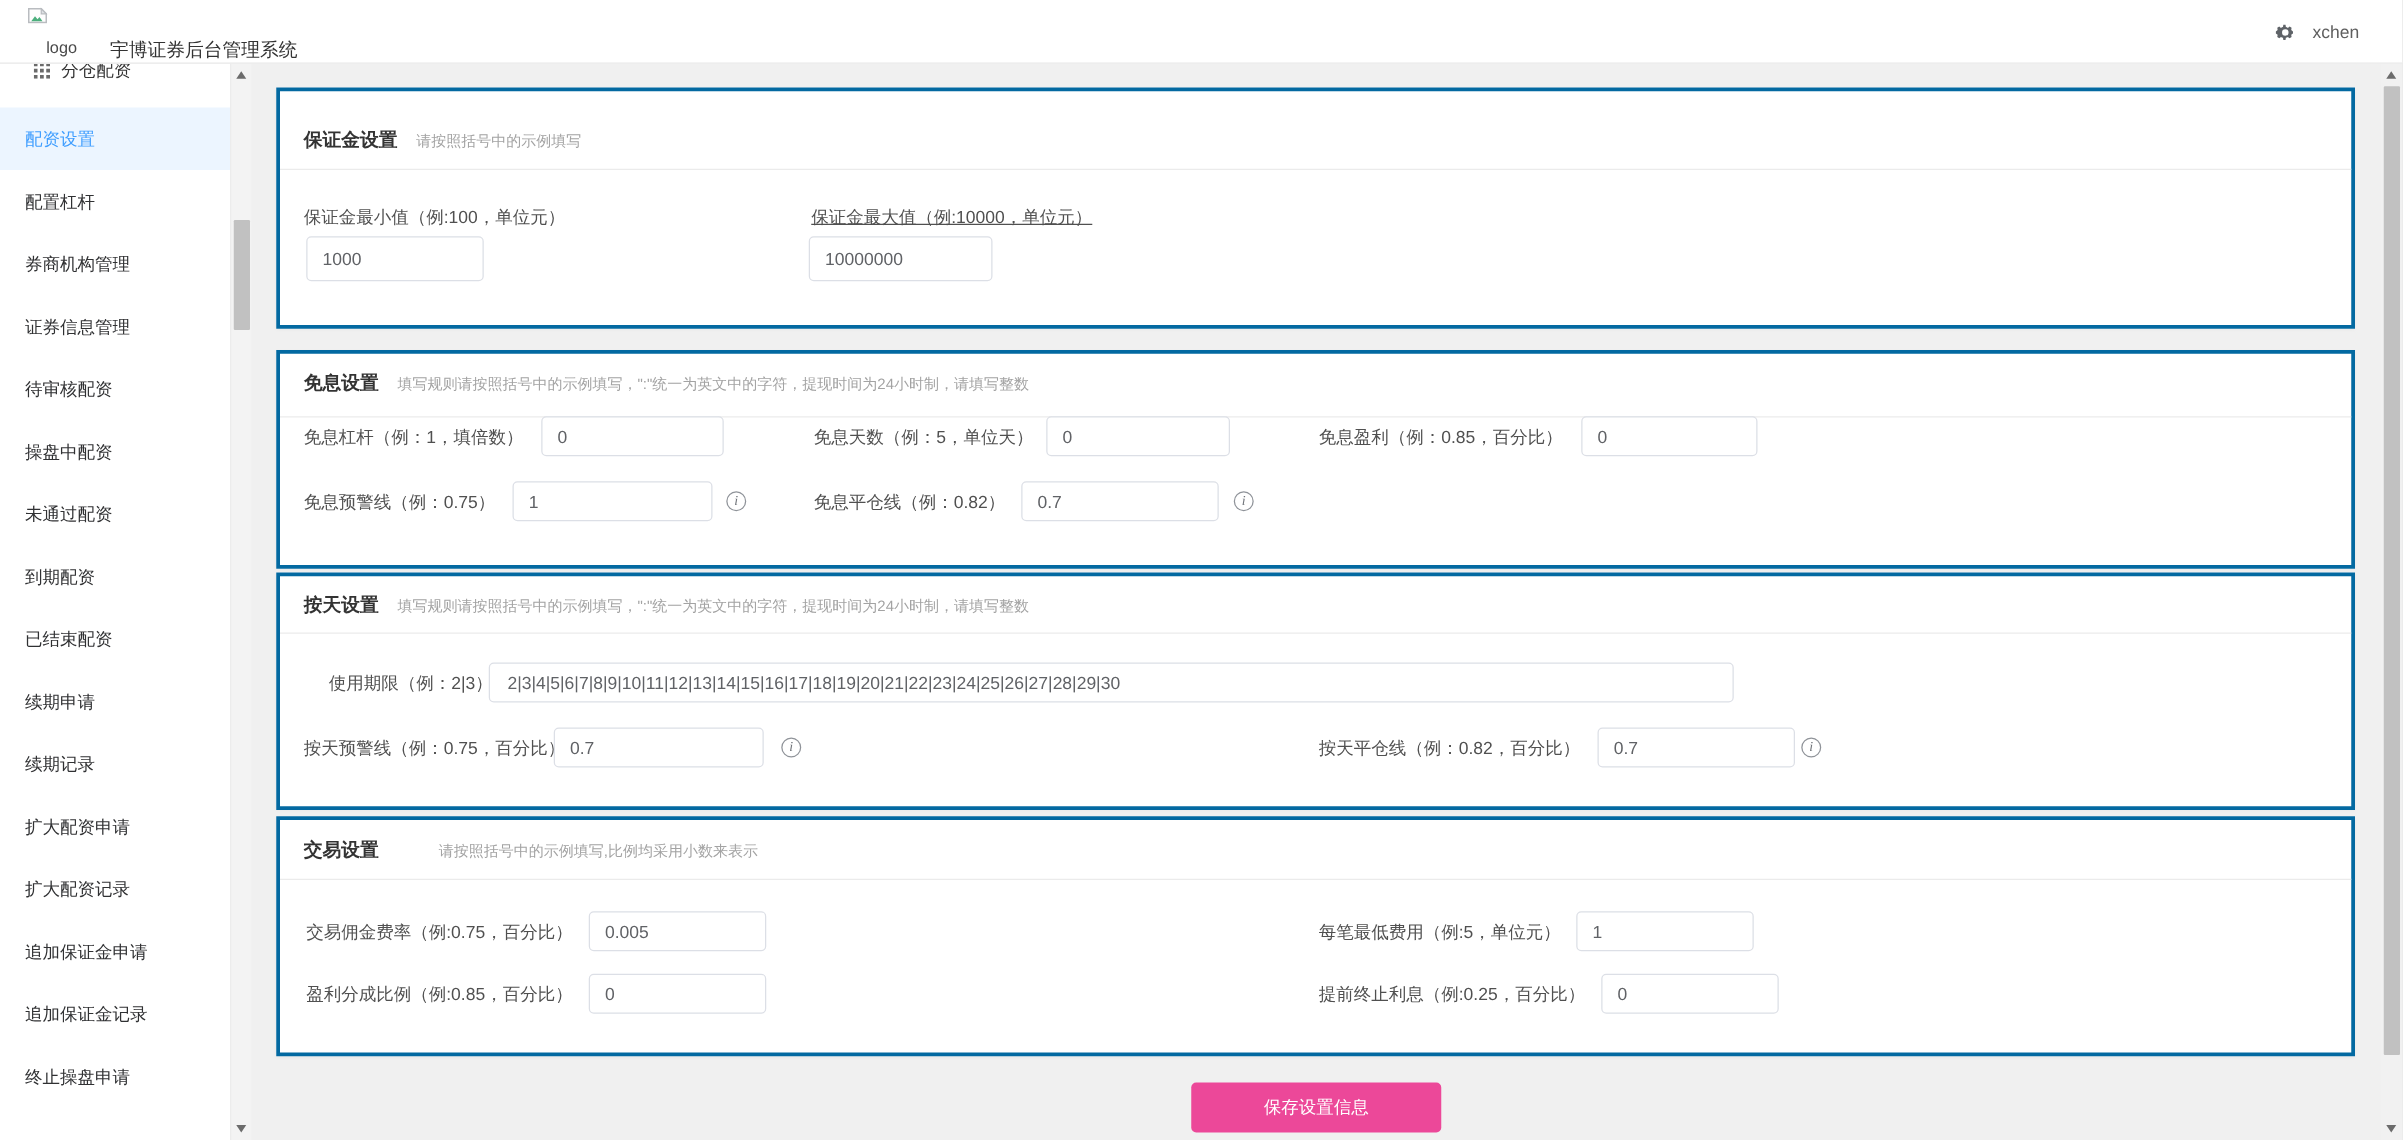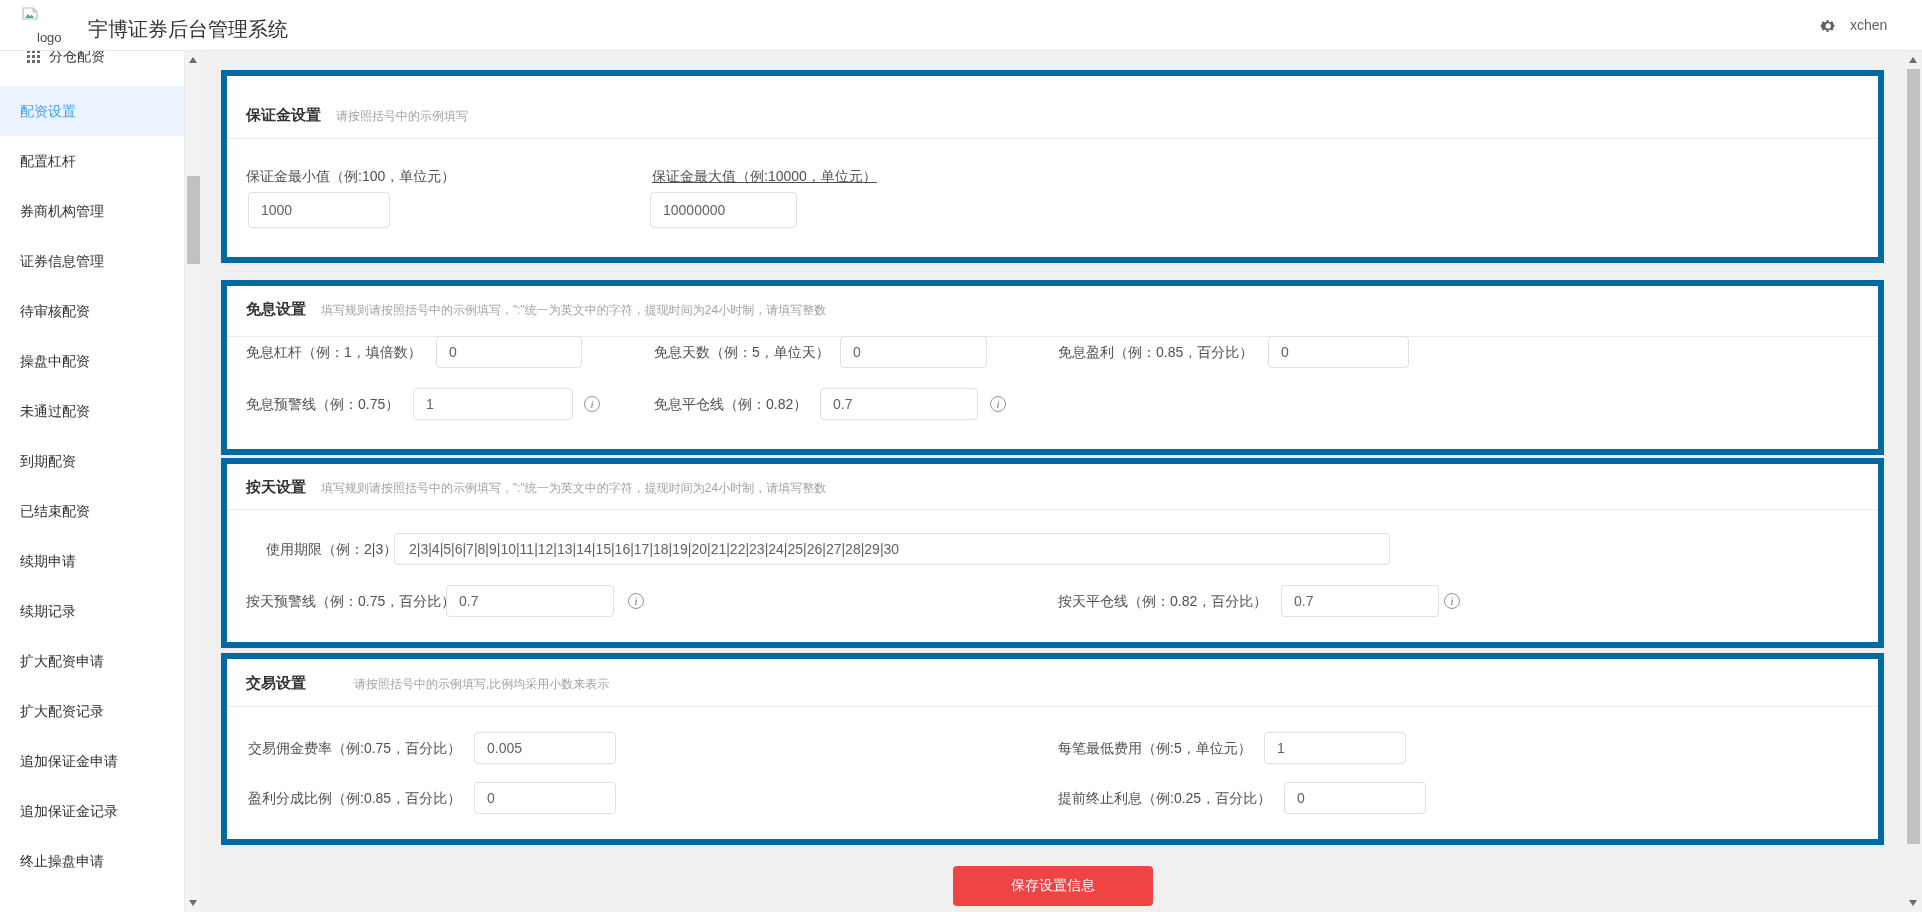--- a/index.html
+++ b/index.html
@@ -7,52 +7,52 @@
   .page {
     position:relative; width:1922px; height:912px; overflow:hidden;
     background:#f0f0f0;
     font-family:"Liberation Sans","DejaVu Sans",sans-serif;
     -webkit-font-smoothing:antialiased;
   }
   
   .hdr { position:absolute; left:0; top:0; width:1922px; height:51px; background:#fff; border-bottom:1px solid #e7e7e7; z-index:5; }
   .logo-icon { position:absolute; left:22px; top:6px; }
   .logo-alt { position:absolute; left:37px; top:30px; font-size:13px; color:#4a4a4a; }
-  .app-title { position:absolute; left:88px; top:4px; line-height:51px; font-size:20px; color:#333; }
+  .app-title { position:absolute; left:88px; top:15px; line-height:51px; font-size:15px; color:#333; }
   .gear { position:absolute; left:1820px; top:18px; width:16px; height:16px; cursor:pointer; }
   .username { position:absolute; left:1850px; top:0; line-height:51px; font-size:14px; color:#5f5f5f; cursor:pointer; }
   
   .sidebar { position:absolute; left:0; top:51px; width:184px; height:861px; background:#fff; overflow:hidden; }
   .side-partial { position:absolute; left:0; top:0; width:184px; height:16px; overflow:hidden; }
   .side-partial-inner { position:relative; margin-top:-7px; height:24px; line-height:24px; font-size:14px; color:#333; }
   .side-partial-inner svg { position:absolute; left:27px; top:6px; }
   .side-partial-inner span.lbl { position:absolute; left:49px; }
   .snav { position:absolute; left:0; top:35px; width:184px; }
   .sitem { height:50px; line-height:50px; padding-left:20px; font-size:14px; color:#303133; cursor:pointer; white-space:nowrap; }
   .sitem.active { background:#ecf5ff; color:#409eff; }
   
   .sb { position:absolute; top:51px; width:17px; height:861px; }
   .sb-side { left:184px; background:#f3f3f3; border-left:1px solid #ececec; }
   .sb-right { left:1905px; background:#f1f1f1; }
   .sb .thumb { position:absolute; left:2px; width:13px; background:#c1c1c1; border-radius:1px; }
   .tri-up,.tri-down { position:absolute; left:4px; width:0; height:0; border-left:4px solid transparent; border-right:4px solid transparent; cursor:pointer; }
   .tri-up { top:6px; border-bottom:6px solid #6b6b6b; }
   .tri-down { bottom:6px; border-top:6px solid #6b6b6b; }
   
-  .card { position:absolute; left:221px; width:1663px; background:#fff; border:6px solid #0369a1; box-shadow:0 1px 3px rgba(0,0,0,0.03); }
+  .card { position:absolute; left:221px; width:1663px; background:#fff; border:3px solid #0369a1; box-shadow:0 1px 3px rgba(0,0,0,0.03); }
   .c-head { position:absolute; left:19px; display:flex; align-items:baseline; gap:15px; white-space:nowrap; }
   .c-title { font-size:15px; font-weight:700; color:#333; }
   .c-sub { font-size:12px; color:#a3a3a3; }
   .cdiv { position:absolute; left:0; right:0; height:1px; background:#ebebeb; }
   .flabel { position:absolute; font-size:14px; color:#505050; line-height:16px; white-space:nowrap; }
   .inp { position:absolute; height:32px; border:1px solid #dcdfe6; border-radius:4px; padding:0 12px; font-size:14px; color:#606266; background:#fff; outline:none; font-family:inherit; }
   .inp-tall { height:36px; }
   .info { position:absolute; width:16px; height:16px; border:1px solid #8f9399; border-radius:50%; color:#6f7379; font-size:11px; line-height:14px; text-align:center; font-style:italic; font-family:"Liberation Serif",serif; cursor:pointer; }
   
-  .save-btn { position:absolute; left:953px; top:866px; width:200px; height:40px; background:#ef4444; border:none; border-radius:4px; color:#fff; font-size:14px; cursor:pointer; font-family:Liberation Sans, sans-serif; }
+  .save-btn { position:absolute; left:953px; top:866px; width:200px; height:40px; background:#ec4899; border:none; border-radius:4px; color:#fff; font-size:14px; cursor:pointer; font-family:Liberation Sans, sans-serif; }
 </style>
 </head>
 <body>
 
 <div class="page">
 
   <div class="hdr">
     <span class="logo-icon">
       <svg width="16" height="13" viewBox="0 0 16 13">
         <path d="M1 1 h10 l4 4 v7 h-14 z" fill="#fdfdfd" stroke="#b9bcc0" stroke-width="1.2"></path>

